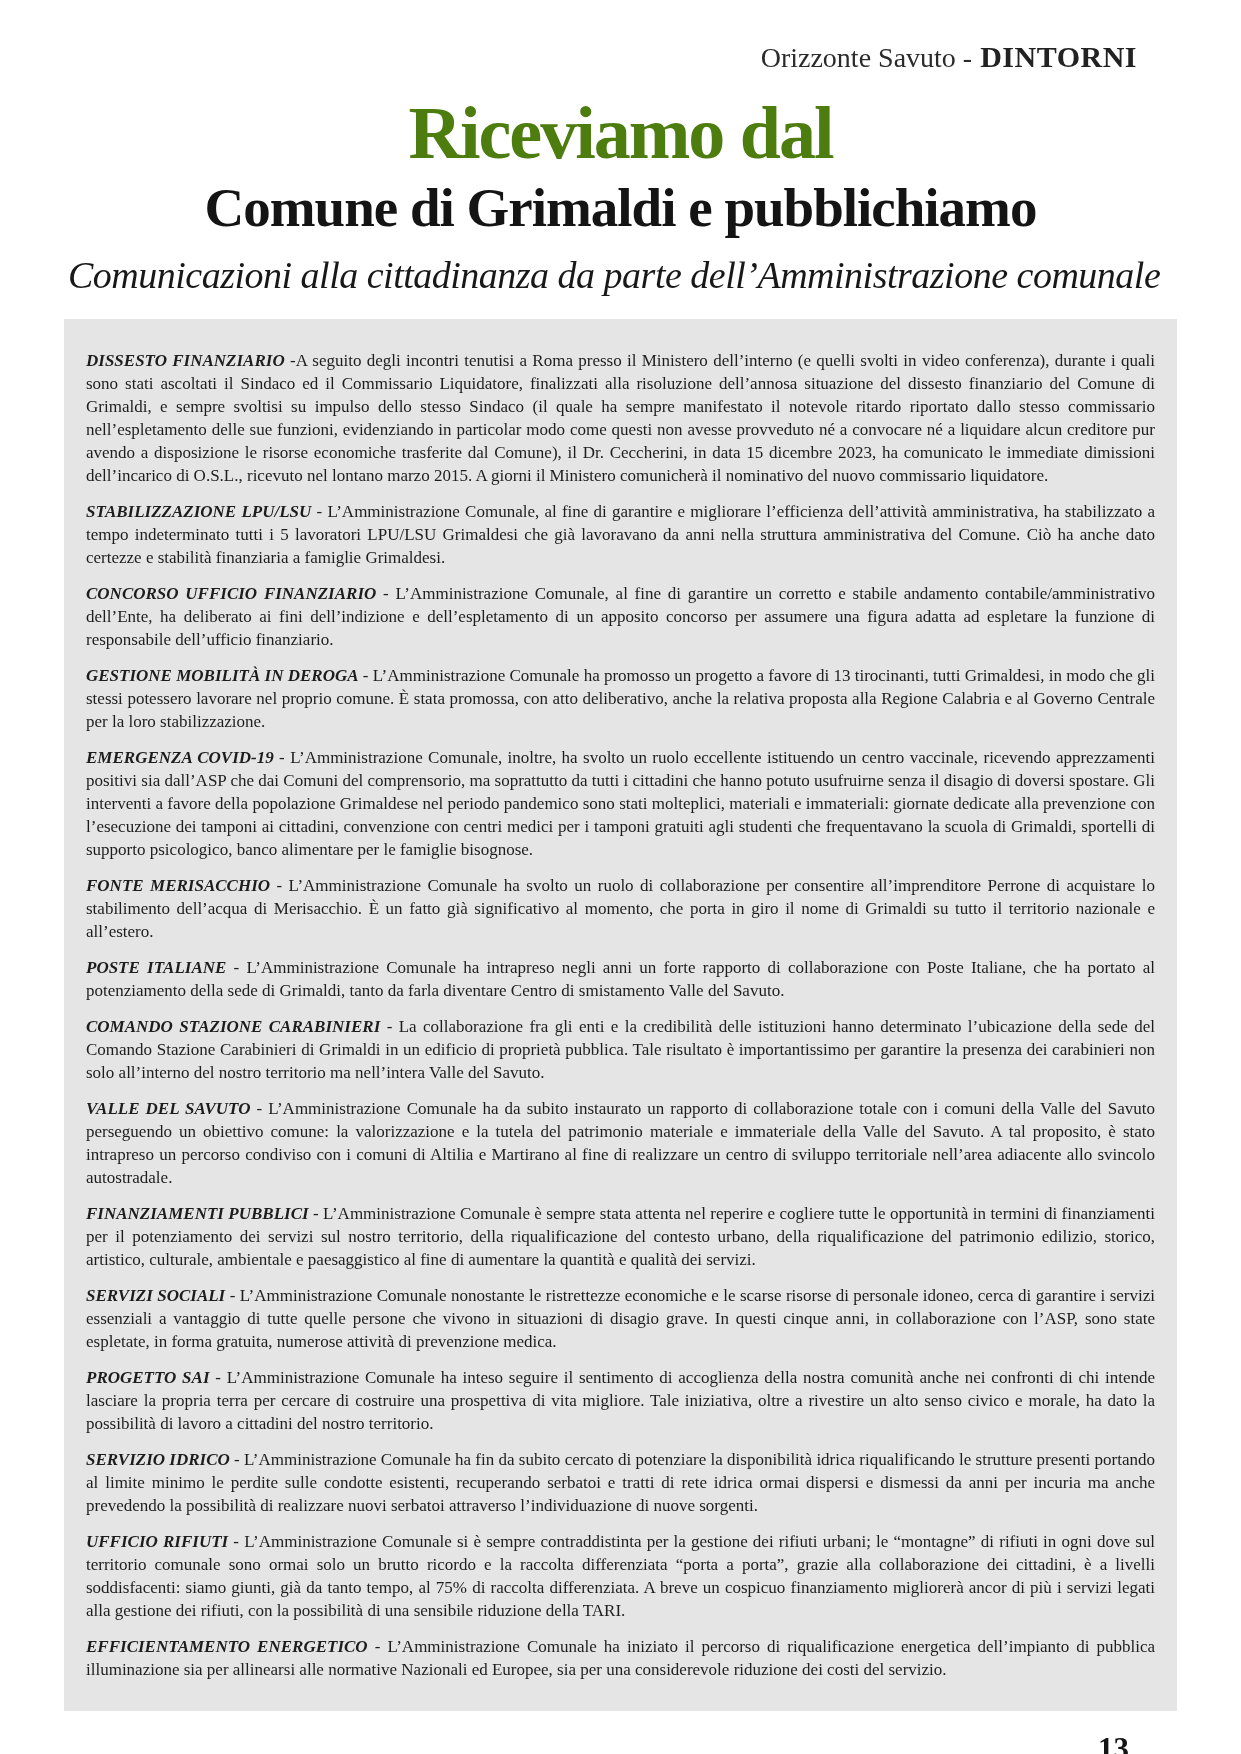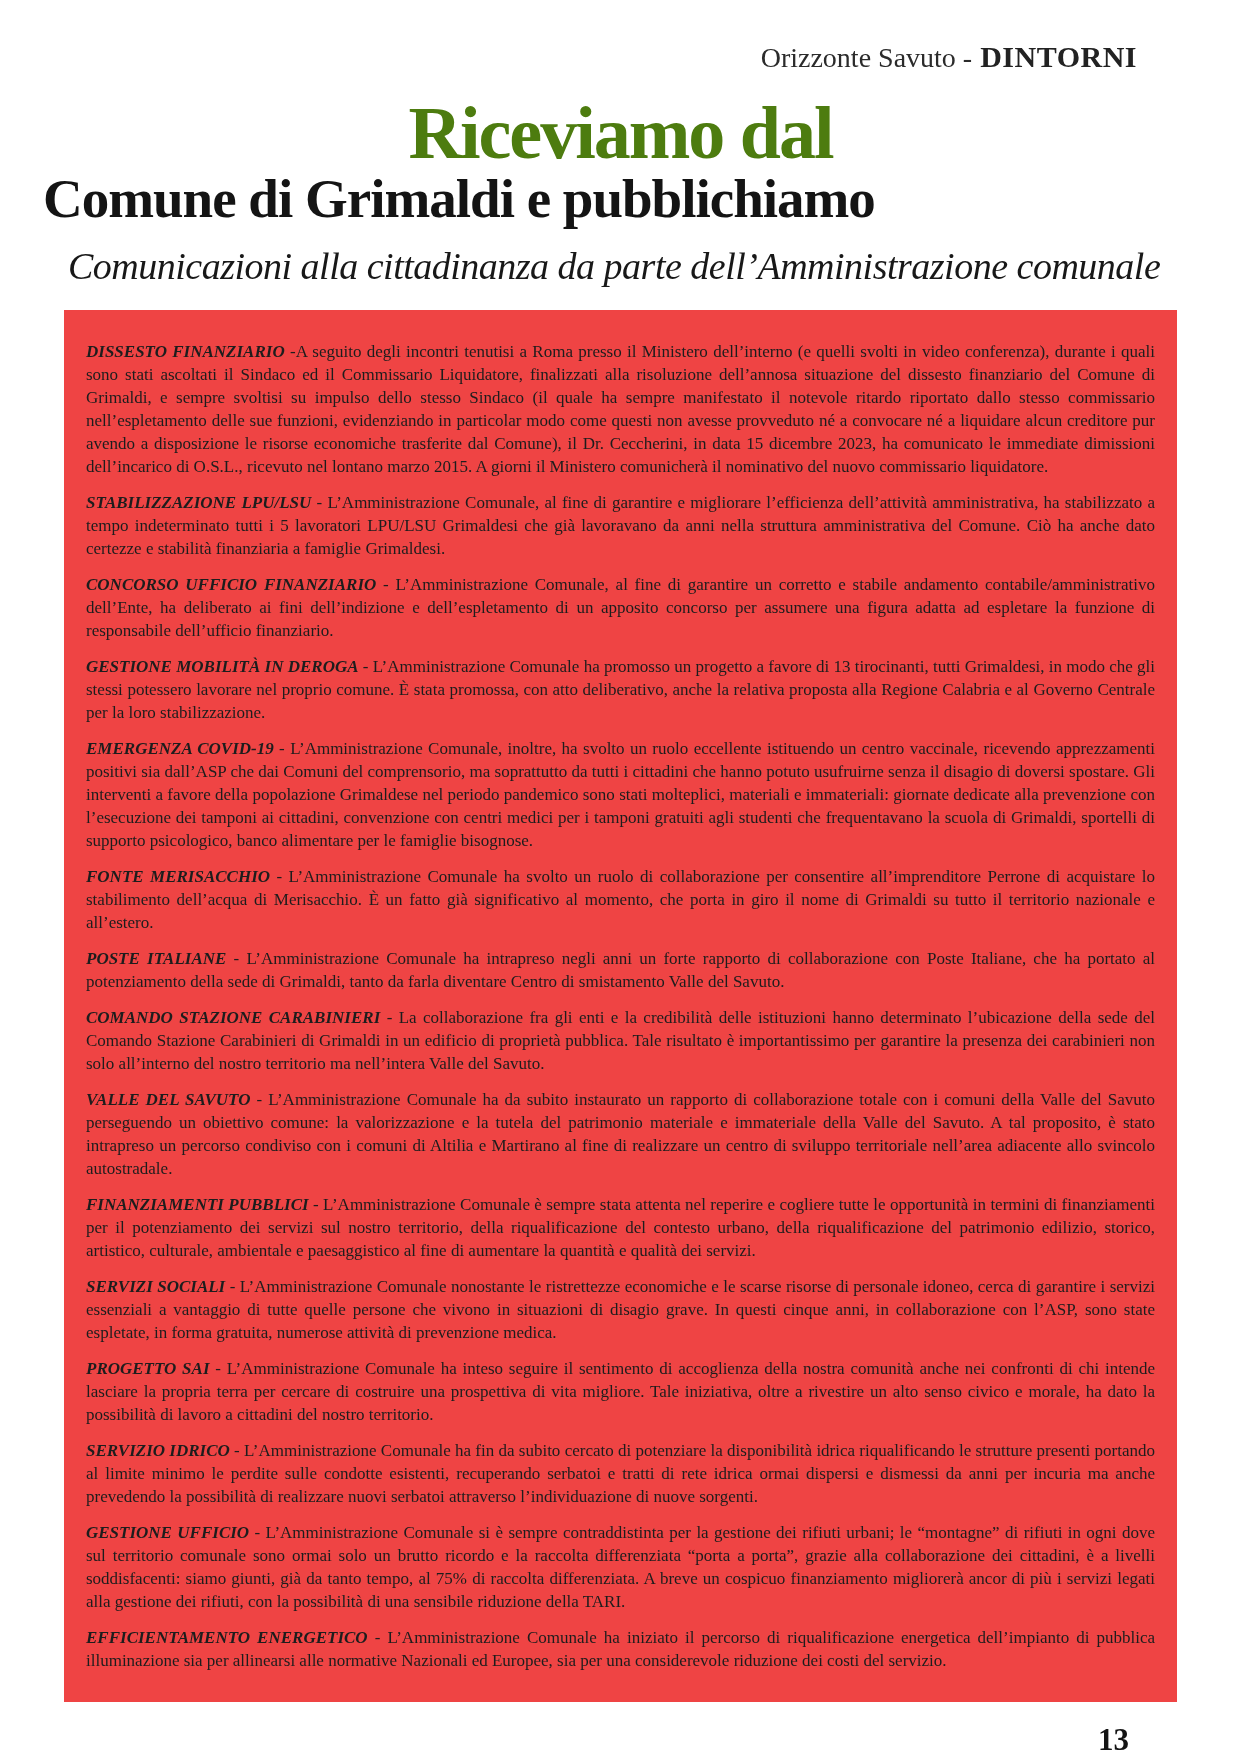--- a/index.html
+++ b/index.html
@@ -34,28 +34,27 @@
   .title-line1 {
     margin: 22px 0 0 0;
     text-align: center;
     font-size: 74px;
     font-weight: bold;
     letter-spacing: -2px;
     line-height: 1.0;
     color: #4d7c0f;
   }
   .title-line2 {
-    margin: 0 0 0 0;
-    text-align: left;
+    margin: 9px 0 0 0;
+    text-align: center;
     font-size: 55px;
     font-weight: bold;
     letter-spacing: -1px;
     line-height: 1.05;
     color: #141414;
-    padding-left: 43px;
   }
   .subtitle {
     margin: 16px auto 0 auto;
     width: 1105px;
     font-style: italic;
     font-size: 38px;
     letter-spacing: -0.5px;
     color: #181818;
     white-space: nowrap;
   }
@@ -95,21 +94,21 @@
   <div class="masthead">
     <span class="paper">Orizzonte Savuto -</span>
     <span class="section">DINTORNI</span>
   </div>
 
   <h1 class="title-line1">Riceviamo dal</h1>
   <h1 class="title-line2">Comune di Grimaldi e pubblichiamo</h1>
 
   <div class="subtitle">Comunicazioni alla cittadinanza da parte dell’Amministrazione comunale</div>
 
-  <div class="content-box" style="background: #ef4444;">
+  <div class="content-box" style="background: #e5e5e5;">
 
     <p class="article">
       <span class="hd">DISSESTO FINANZIARIO</span>
       <span class="bd">-A seguito degli incontri tenutisi a Roma presso il Ministero dell’interno (e quelli svolti in video conferenza), durante i quali sono stati ascoltati il Sindaco ed il Commissario Liquidatore, finalizzati alla risoluzione dell’annosa situazione del dissesto finanziario del Comune di Grimaldi, e sempre svoltisi su impulso dello stesso Sindaco (il quale ha sempre manifestato il notevole ritardo riportato dallo stesso commissario nell’espletamento delle sue funzioni, evidenziando in particolar modo come questi non avesse provveduto né a convocare né a liquidare alcun creditore pur avendo a disposizione le risorse economiche trasferite dal Comune), il Dr. Ceccherini, in data 15 dicembre 2023, ha comunicato le immediate dimissioni dell’incarico di O.S.L., ricevuto nel lontano marzo 2015. A giorni il Ministero comunicherà il nominativo del nuovo commissario liquidatore.</span>
     </p>
 
     <p class="article">
       <span class="hd">STABILIZZAZIONE LPU/LSU</span>
       <span class="bd">- L’Amministrazione Comunale, al fine di garantire e migliorare l’efficienza dell’attività amministrativa, ha stabilizzato a tempo indeterminato tutti i 5 lavoratori LPU/LSU Grimaldesi che già lavoravano da anni nella struttura amministrativa del Comune. Ciò ha anche dato certezze e stabilità finanziaria a famiglie Grimaldesi.</span>
     </p>
@@ -163,21 +162,21 @@
       <span class="hd">PROGETTO SAI</span>
       <span class="bd">- L’Amministrazione Comunale ha inteso seguire il sentimento di accoglienza della nostra comunità anche nei confronti di chi intende lasciare la propria terra per cercare di costruire una prospettiva di vita migliore. Tale iniziativa, oltre a rivestire un alto senso civico e morale, ha dato la possibilità di lavoro a cittadini del nostro territorio.</span>
     </p>
 
     <p class="article">
       <span class="hd">SERVIZIO IDRICO</span>
       <span class="bd">- L’Amministrazione Comunale ha fin da subito cercato di potenziare la disponibilità idrica riqualificando le strutture presenti portando al limite minimo le perdite sulle condotte esistenti, recuperando serbatoi e tratti di rete idrica ormai dispersi e dismessi da anni per incuria ma anche prevedendo la possibilità di realizzare nuovi serbatoi attraverso l’individuazione di nuove sorgenti.</span>
     </p>
 
     <p class="article">
-      <span class="hd">GESTIONE UFFICIO</span>
+      <span class="hd">UFFICIO RIFIUTI</span>
       <span class="bd">- L’Amministrazione Comunale si è sempre contraddistinta per la gestione dei rifiuti urbani; le “montagne” di rifiuti in ogni dove sul territorio comunale sono ormai solo un brutto ricordo e la raccolta differenziata “porta a porta”, grazie alla collaborazione dei cittadini, è a livelli soddisfacenti: siamo giunti, già da tanto tempo, al 75% di raccolta differenziata. A breve un cospicuo finanziamento migliorerà ancor di più i servizi legati alla gestione dei rifiuti, con la possibilità di una sensibile riduzione della TARI.</span>
     </p>
 
     <p class="article">
       <span class="hd">EFFICIENTAMENTO ENERGETICO</span>
       <span class="bd">- L’Amministrazione Comunale ha iniziato il percorso di riqualificazione energetica dell’impianto di pubblica illuminazione sia per allinearsi alle normative Nazionali ed Europee, sia per una considerevole riduzione dei costi del servizio.</span>
     </p>
 
   </div>
 

